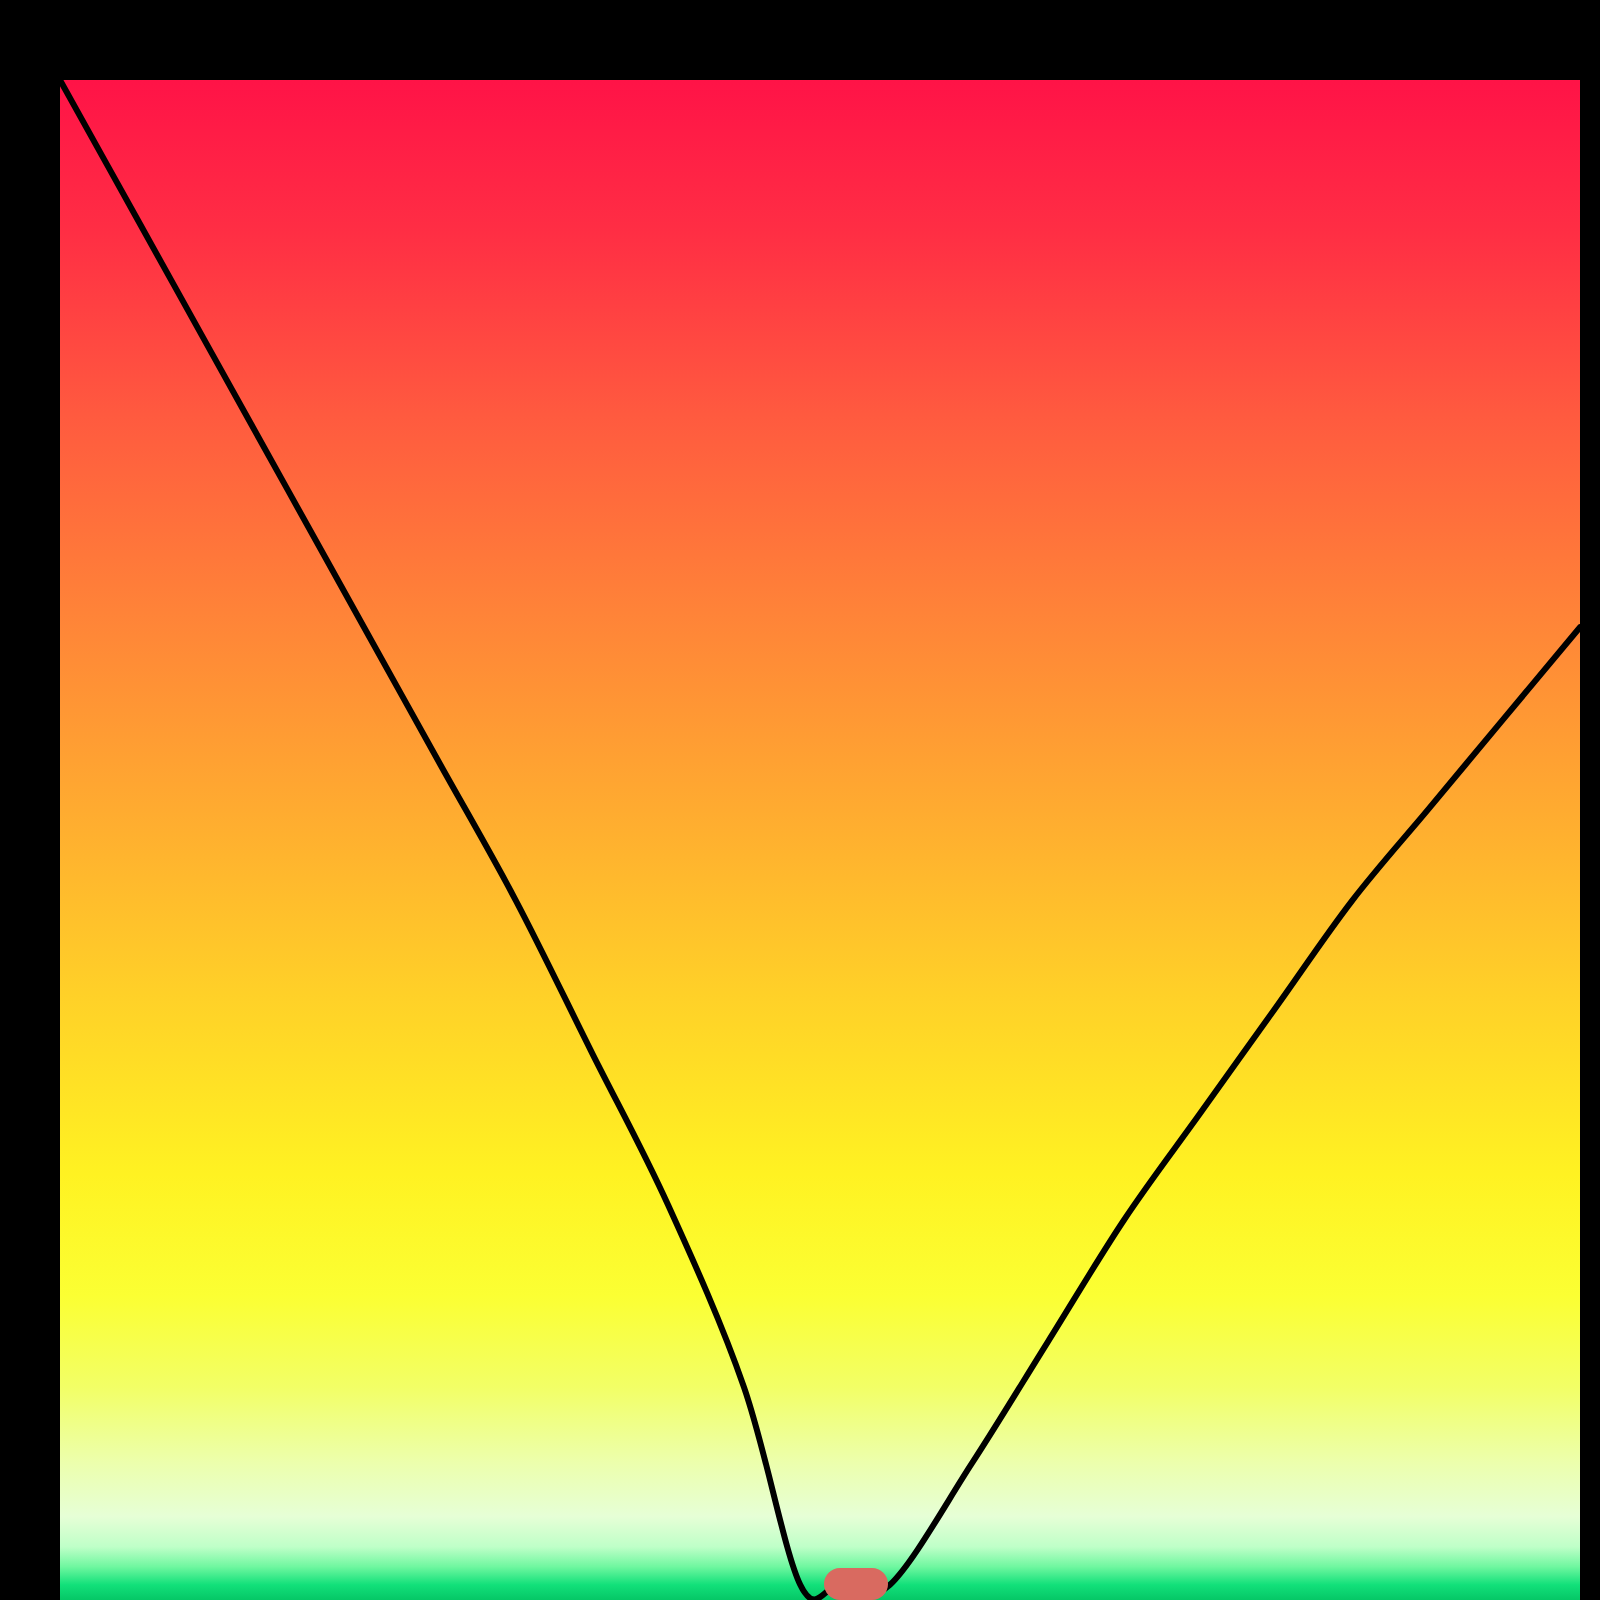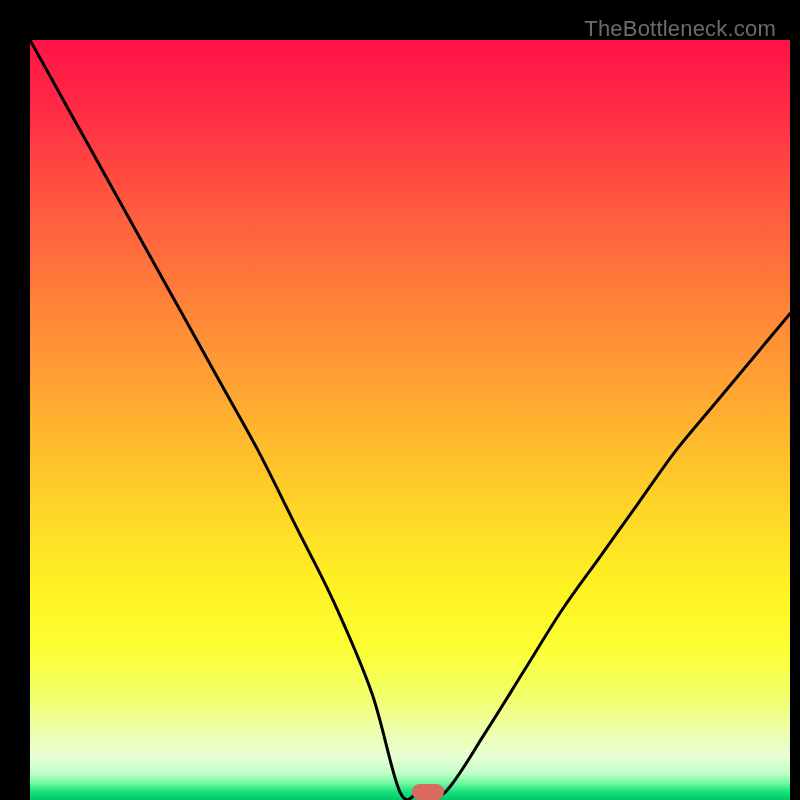--- a/index.html
+++ b/index.html
@@ -56,21 +56,20 @@
     height: 16px;
     border-radius: 8px;
     transform: translate(-50%, -50%);
   }
 </style>
 </head>
 <body>
 
 <div class="frame">
 
-  <div class="watermark">TheBottleneck.com</div>
 
   <div class="plot">
 
     <svg class="gradient" viewBox="0 0 760 760" preserveAspectRatio="none">
       <defs>
         <linearGradient id="bg" x1="0" y1="0" x2="0" y2="1">
             <stop offset="0%" stop-color="#ff1347"></stop>
             <stop offset="10%" stop-color="#ff2e44"></stop>
             <stop offset="22%" stop-color="#ff5a3f"></stop>
             <stop offset="35%" stop-color="#ff8338"></stop>

